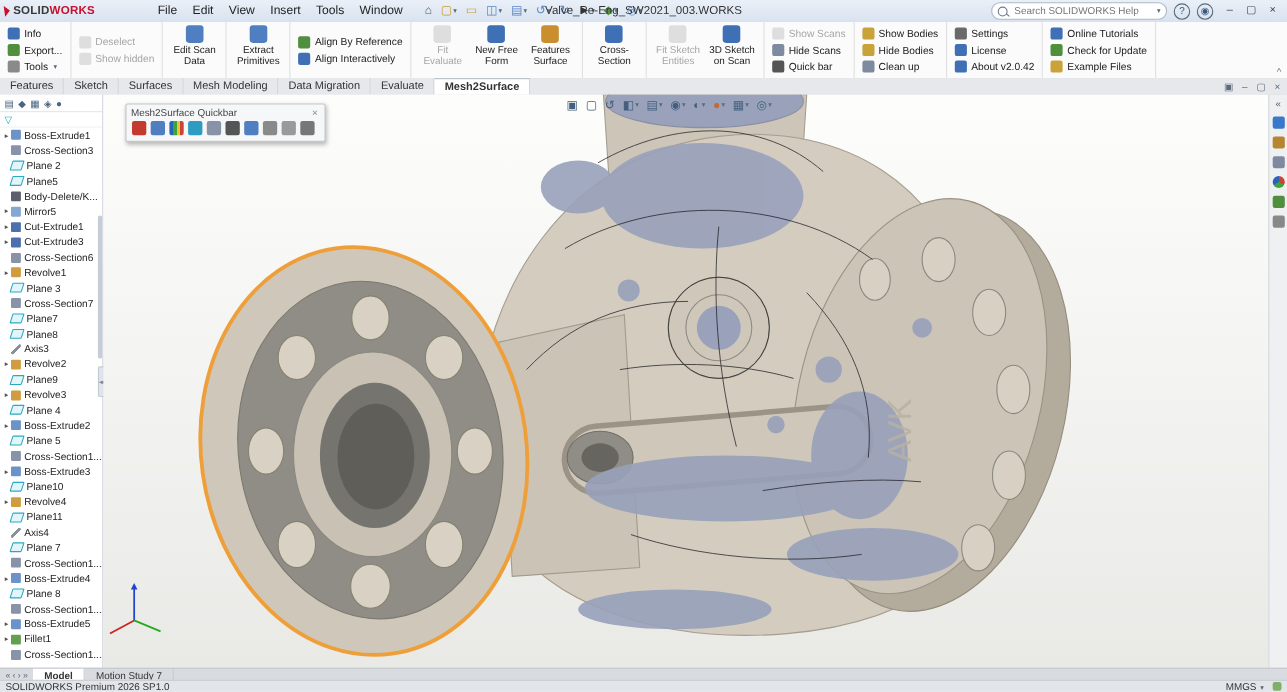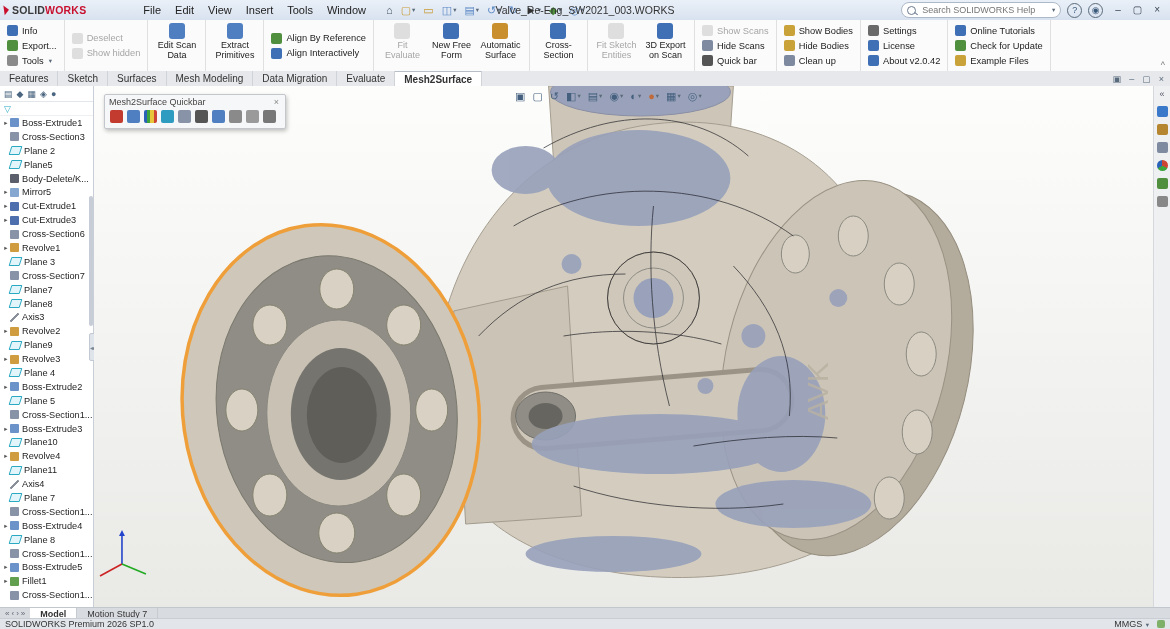--- a/index.html
+++ b/index.html
@@ -93,21 +93,21 @@
   .viewport{position:absolute;left:94px;top:0;right:16px;bottom:0;overflow:hidden;
     background:linear-gradient(#fdfdfc,#e9e9e6);}
   .viewport svg{position:absolute;inset:0;width:100%;height:100%;}
 
   
   .viewtools{position:absolute;left:418px;top:0;height:20px;display:flex;align-items:center;
     gap:1px;color:#44607e;}
   .vt{display:flex;align-items:center;padding:0 3px;font-size:11px;line-height:1;}
 
   
-  .quickbar{position:absolute;left:10px;top:8px;width:180px;background:#f6f7f8;
+  .quickbar{position:absolute;left:20px;top:8px;width:180px;background:#f6f7f8;
     border:1px solid #c3c7cc;box-shadow:1px 2px 4px rgba(0,0,0,.25);border-radius:2px;}
   .qb-title{display:flex;align-items:center;justify-content:space-between;font-size:9px;
     color:#444;padding:2px 4px 1px;}
   .qb-close{color:#888;font-size:9px;padding:0 2px;}
   .qb-icons{display:flex;gap:4px;padding:2px 5px 5px;}
   .qb-ic{width:13px;height:13px;border-radius:2px;flex:none;}
   .qb-ic.multi{background:linear-gradient(90deg,#2a62b8 0 25%,#3da33d 25% 50%,#e8c63a 50% 75%,#cc4433 75% 100%);}
 
   
   .rail{position:absolute;right:0;top:0;bottom:0;width:16px;background:#eef0f2;
@@ -258,37 +258,37 @@
           <div class="rbtn-lg rdisabled">
             <span class="ric" style="background: rgb(181, 181, 181);"></span>
             <span class="rlabel">Fit Evaluate</span>
           </div>
           <div class="rbtn-lg">
             <span class="ric" style="background: rgb(63, 111, 181);"></span>
             <span class="rlabel">New Free Form</span>
           </div>
           <div class="rbtn-lg">
             <span class="ric" style="background: rgb(201, 143, 46);"></span>
-            <span class="rlabel">Automatic Surface</span>
+            <span class="rlabel">Features Surface</span>
           </div>
         </div>
         <div class="rgroup">
           <div class="rbtn-lg">
             <span class="ric" style="background: rgb(63, 111, 181);"></span>
             <span class="rlabel">Cross-Section</span>
           </div>
         </div>
         <div class="rgroup">
           <div class="rbtn-lg rdisabled">
             <span class="ric" style="background: rgb(181, 181, 181);"></span>
             <span class="rlabel">Fit Sketch Entities</span>
           </div>
           <div class="rbtn-lg">
             <span class="ric" style="background: rgb(63, 111, 181);"></span>
-            <span class="rlabel">3D Export on Scan</span>
+            <span class="rlabel">3D Sketch on Scan</span>
           </div>
         </div>
         <div class="rgroup stack">
           <div class="rbtn-sm rdisabled">
             <span class="ric" style="background: rgb(181, 181, 181);"></span>
             <span class="rlabel">Show Scans</span>
           </div>
           <div class="rbtn-sm">
             <span class="ric" style="background: rgb(125, 138, 160);"></span>
             <span class="rlabel">Hide Scans</span>

